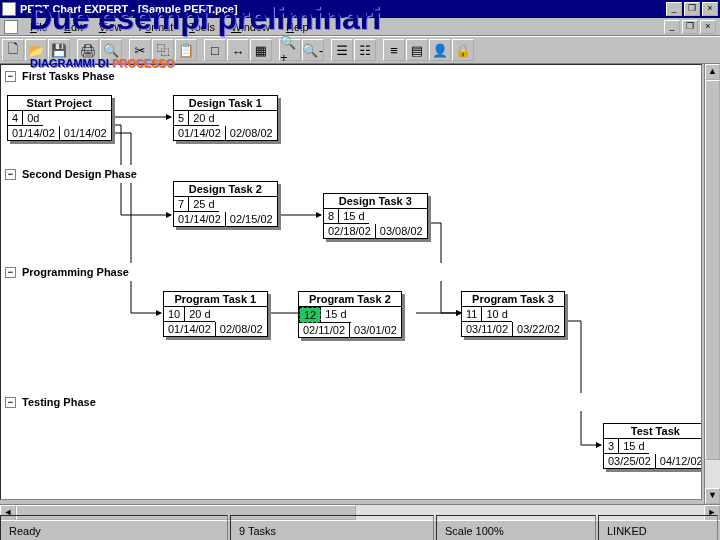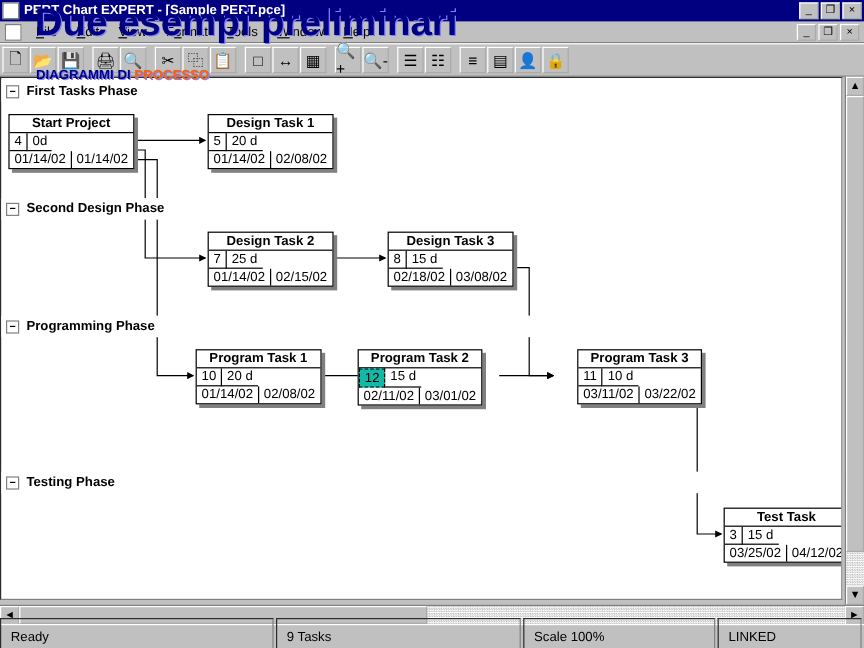--- a/index.html
+++ b/index.html
@@ -28,21 +28,21 @@
 .canvas { background: #fff; position: relative; height: 436px; width: 702px; overflow: hidden; border: 1px inset #808080; }
 .phase-header { position: absolute; left: 0; right: 0; height: 18px; background: #fff; display: flex; align-items: center; font-weight: bold; padding-left: 4px; border-bottom: none; }
 .phase-header .collapse { width: 11px; height: 11px; border: 1px solid #808080; text-align: center; line-height: 9px; font-size: 9px; margin-right: 6px; background: #fff; }
 
 .task-box { position: absolute; background: #fff; border: 1px solid #000; box-shadow: 3px 3px 0 #808080; }
 .task-box .title { font-weight: bold; text-align: center; border-bottom: 1px solid #000; padding: 1px 4px; white-space: nowrap; }
 .task-box .row { display: flex; }
 .task-box .cell { border-right: 1px solid #000; border-bottom: 1px solid #000; text-align: center; padding: 1px 4px; white-space: nowrap; }
 .task-box .cell:last-child { border-right: none; }
 .task-box .row:last-child .cell { border-bottom: none; }
-.task-box.selected .cell.sel { background: #14b8a6; border: 1px dashed #000; }
+.task-box.selected .cell.sel { background: #22c55e; border: 1px dashed #000; }
 
 svg.connectors { position: absolute; top: 0; left: 0; width: 100%; height: 100%; pointer-events: none; }
 
 .hscroll { position: absolute; bottom: 20px; left: 0; right: 0; height: 16px; background: #c0c0c0; display: flex; border-top: 1px solid #808080; }
 .hscroll .arrow { width: 16px; height: 16px; border: 1px outset #fff; background: #c0c0c0; text-align: center; line-height: 12px; font-size: 9px; }
 .hscroll .track { flex: 1; background: repeating-conic-gradient(#c0c0c0 0% 25%, #fff 0% 50%) 50% / 2px 2px; position: relative; }
 .hscroll .thumb { position: absolute; left: 0; top: 0; height: 100%; width: 340px; background: #c0c0c0; border: 1px outset #fff; }
 
 .vscroll { position: absolute; top: 64px; right: 0; bottom: 36px; width: 16px; background: #c0c0c0; display: flex; flex-direction: column; border-left: 1px solid #808080; }
 .vscroll .arrow { height: 16px; border: 1px outset #fff; background: #c0c0c0; text-align: center; line-height: 12px; font-size: 9px; }
@@ -166,21 +166,21 @@
         <div class="cell">01/14/02</div>
         <div class="cell">02/08/02</div>
       </div>
   </div>
 
   <div class="phase-header" style="top:100px">
     <span class="collapse">−</span>
     <span>Second Design Phase</span>
   </div>
 
-  <div class="task-box" style="left:172px;top:128px">
+  <div class="task-box" style="left:172px;top:116px">
     <div class="title">Design Task 2</div>
     <div class="row">
         <div class="cell">7</div>
         <div class="cell">25 d</div>
       </div>
     <div class="row">
         <div class="cell">01/14/02</div>
         <div class="cell">02/15/02</div>
       </div>
   </div>
@@ -219,21 +219,21 @@
     <div class="row">
         <div class="cell sel">12</div>
         <div class="cell">15 d</div>
       </div>
     <div class="row">
         <div class="cell">02/11/02</div>
         <div class="cell">03/01/02</div>
       </div>
   </div>
 
-  <div class="task-box" style="left:480px;top:226px">
+  <div class="task-box" style="left:460px;top:226px">
     <div class="title">Program Task 3</div>
     <div class="row">
         <div class="cell">11</div>
         <div class="cell">10 d</div>
       </div>
     <div class="row">
         <div class="cell">03/11/02</div>
         <div class="cell">03/22/02</div>
       </div>
   </div>

